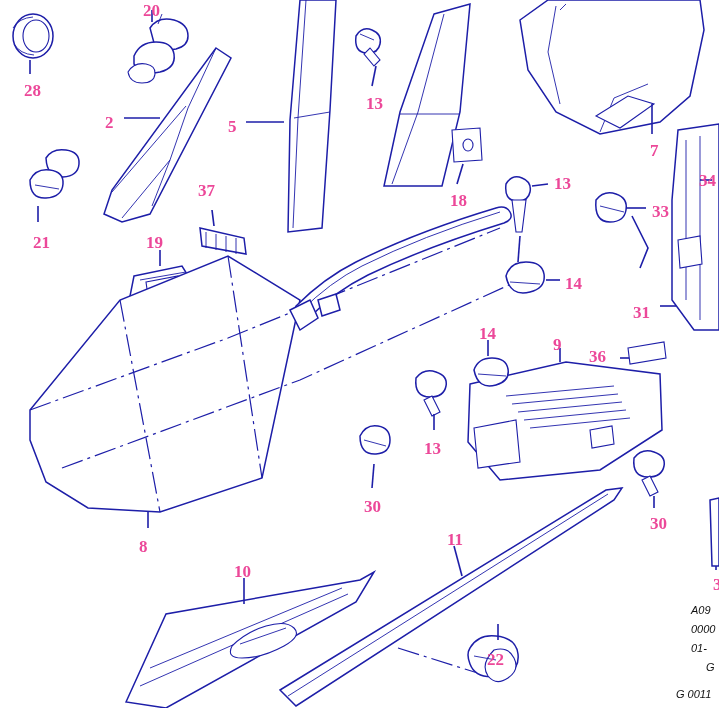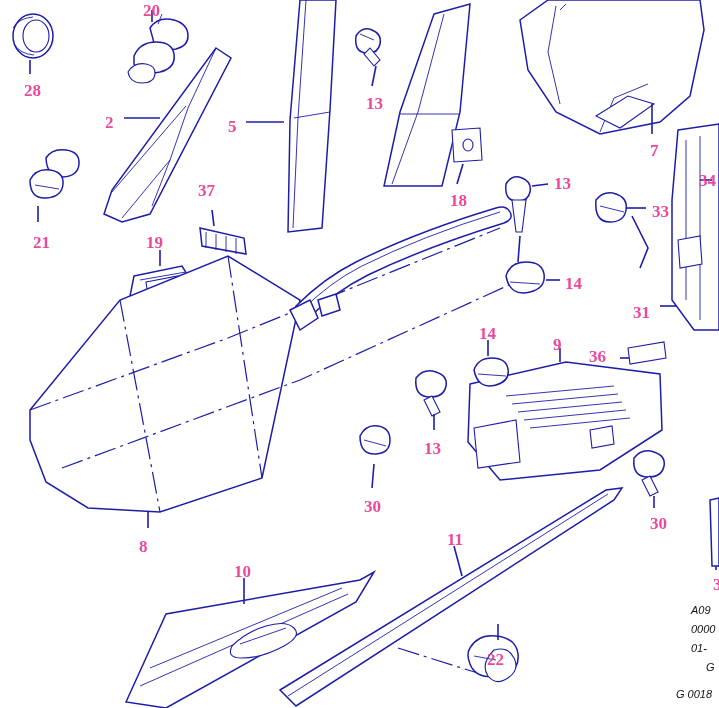--- a/index.html
+++ b/index.html
@@ -238,15 +238,15 @@
   <div class="lbl" style="left:139px;top:538px;">8</div>
   <div class="lbl" style="left:234px;top:563px;">10</div>
   <div class="lbl" style="left:447px;top:531px;">11</div>
   <div class="lbl" style="left:487px;top:612px;margin-top:39px;">22</div>
   <div class="lbl" style="left:713px;top:576px;">3</div>
 
   <div class="code" style="left:691px;top:604px;">A09</div>
   <div class="code" style="left:691px;top:623px;">0000</div>
   <div class="code" style="left:691px;top:642px;">01-</div>
   <div class="code" style="left:706px;top:661px;">G</div>
-  <div class="code" style="left:676px;top:688px;">G 0018</div>
+  <div class="code" style="left:676px;top:688px;">G 0011</div>
 
 </div>
 
 </body></html>

